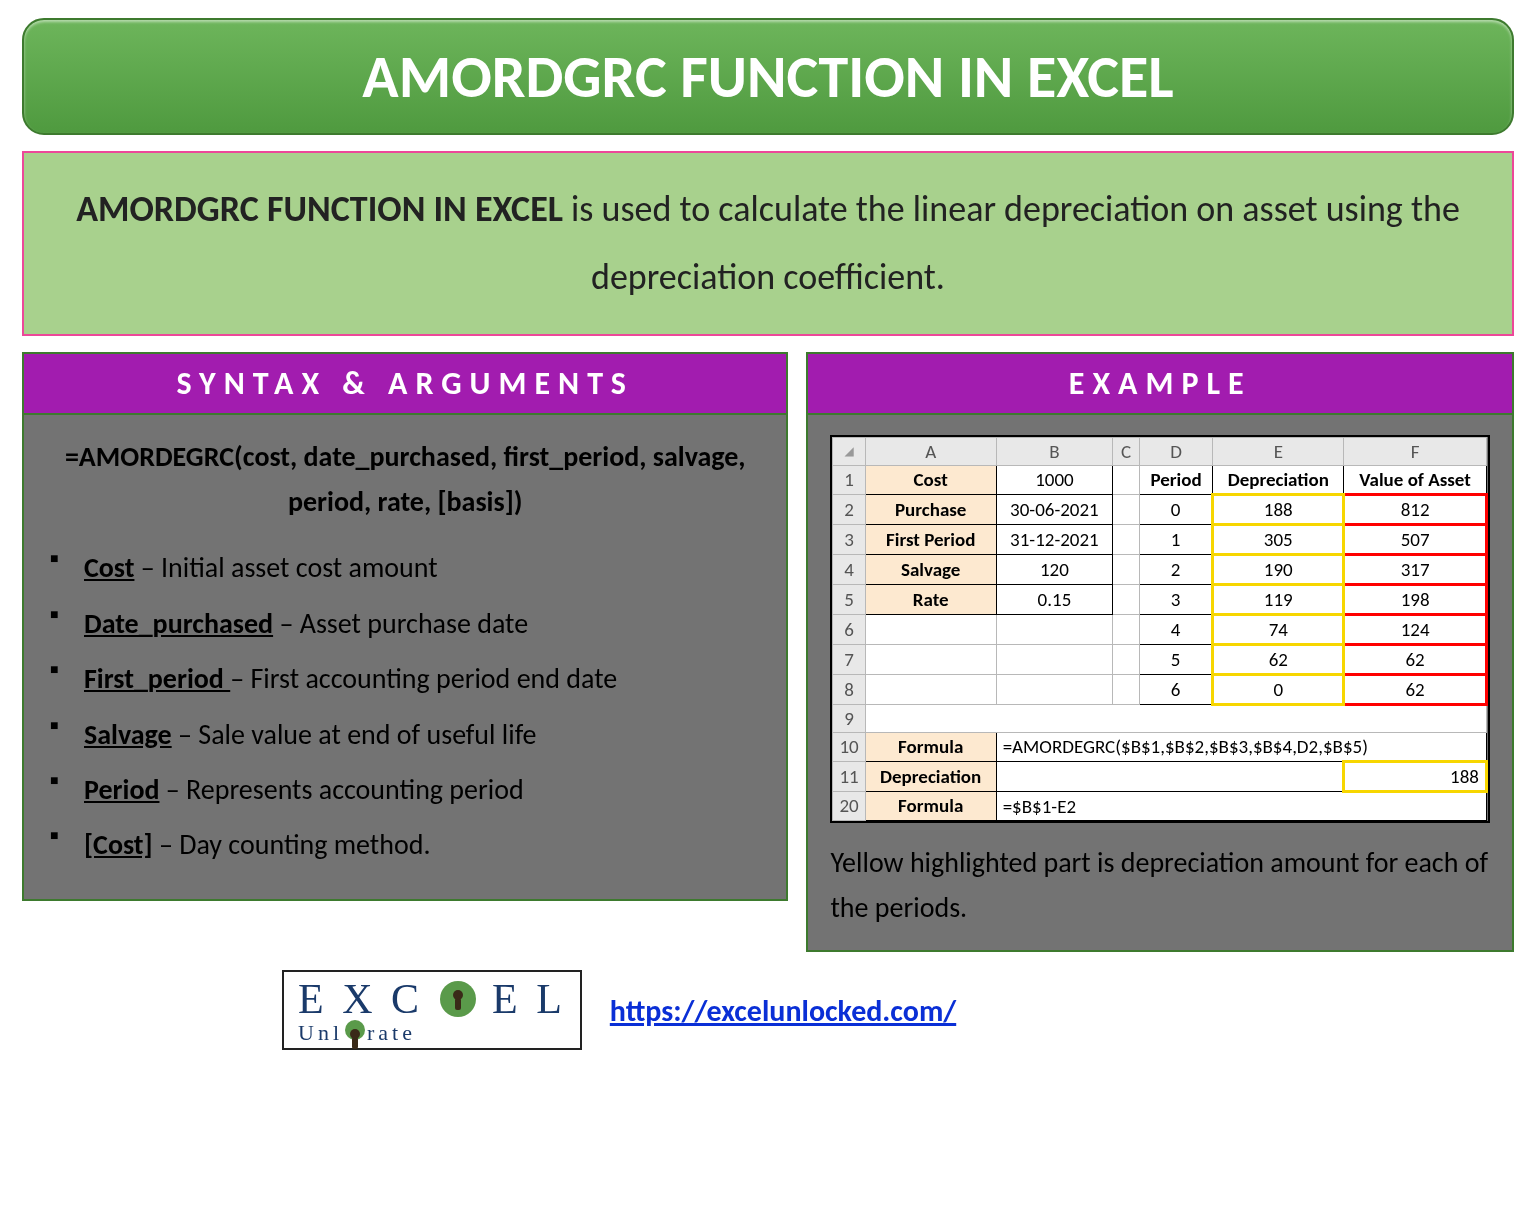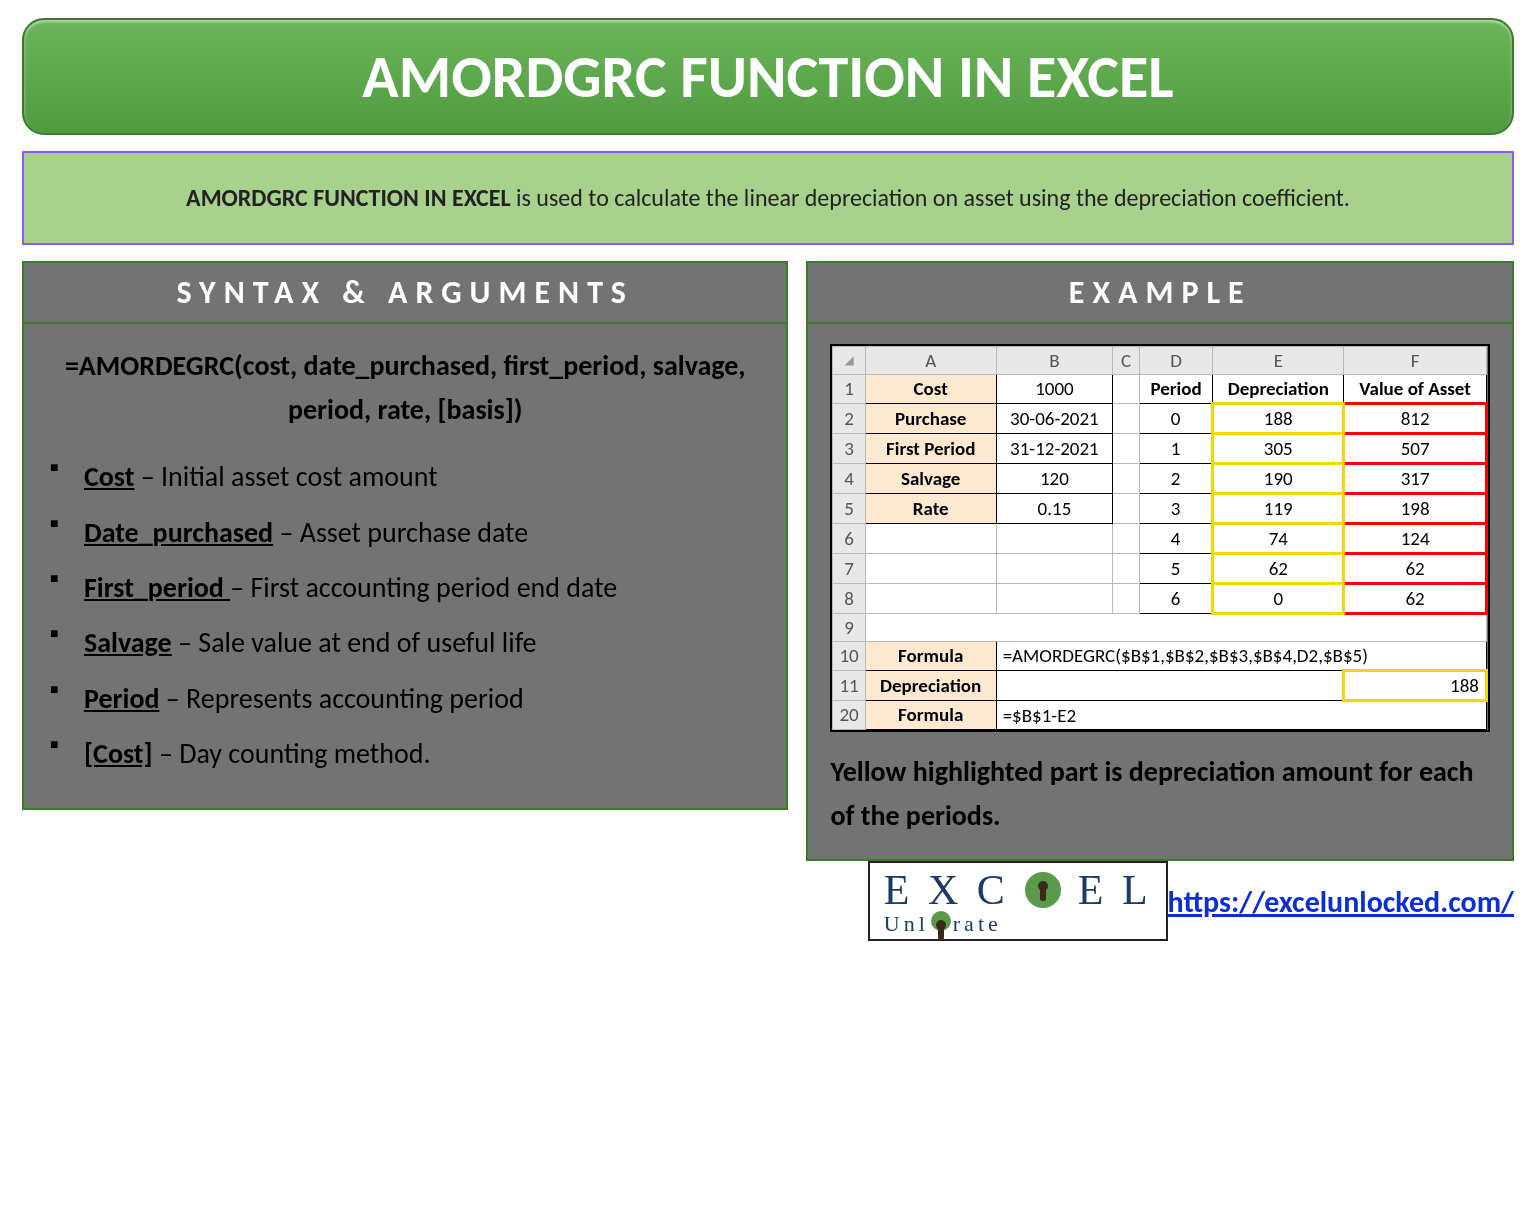--- a/index.html
+++ b/index.html
@@ -17,34 +17,34 @@
     box-shadow: inset 0 2px 3px rgba(255,255,255,0.5);
     color: #fff;
     font-size: 60px;
     font-weight: 700;
     text-align: center;
     padding: 20px 10px;
     margin-bottom: 16px;
   }
   .desc-box {
     background: #a8d18d;
-    border: 2px solid #8b5cf6;
+    border: 2px solid #ec4899;
     padding: 22px 30px;
-    font-size: 24px;
+    font-size: 36px;
     color: #222;
     text-align: center;
     line-height: 1.9;
     margin-bottom: 16px;
   }
   .desc-box .strong { font-weight: 700; }
   .cols { display: flex; gap: 18px; }
   .col-left { flex: 1 1 52%; }
   .col-right { flex: 1 1 48%; }
   .section-head {
-    background: #737373;
+    background: #a21caf;
     color: #fff;
     font-weight: 700;
     font-size: 32px;
     letter-spacing: 8px;
     text-align: center;
     padding: 10px 6px;
     border: 2px solid #3d7a2e;
   }
   .panel {
     border: 2px solid #3d7a2e;
@@ -99,27 +99,28 @@
   }
   .hdr-tan { background: #fde9d0 !important; font-weight: 700; border:1px solid #000 !important; }
   .cell-b  { border:1px solid #000 !important; }
   .hdr-d   { background:#fff !important; font-weight:700; border:1px solid #000 !important; }
   .dep-col { border:3px solid #f7d600 !important; }
   .va-col  { border:3px solid #ff0000 !important; }
   .formula-left { text-align:left !important; padding-left:8px; }
   .box-yellow { border:3px solid #f7d600 !important; }
   .box-red    { border:3px solid #ff0000 !important; }
 
-  .example-note { font-size: 28px; line-height: 1.6; margin-top: 4px; font-weight: bold; }
+  .example-note { font-size: 28px; line-height: 1.6; margin-top: 4px; }
 
   .footer {
     display: flex;
     align-items: center;
+    gap: 28px;
+    margin-top: 18px;
     padding-left: 260px;
-    justify-content: flex-end;
   }
   .logo {
     border: 2px solid #222;
     padding: 6px 14px 4px;
     font-family: Georgia, serif;
     background: #fff;
     line-height: 1;
   }
   .logo .line1 { font-size: 42px; letter-spacing: 4px; color: #1a3a6a; font-weight: 400; display:flex; align-items:center; }
   .logo .line2 { font-size: 22px; letter-spacing: 4px; color: #1a3a6a; }

